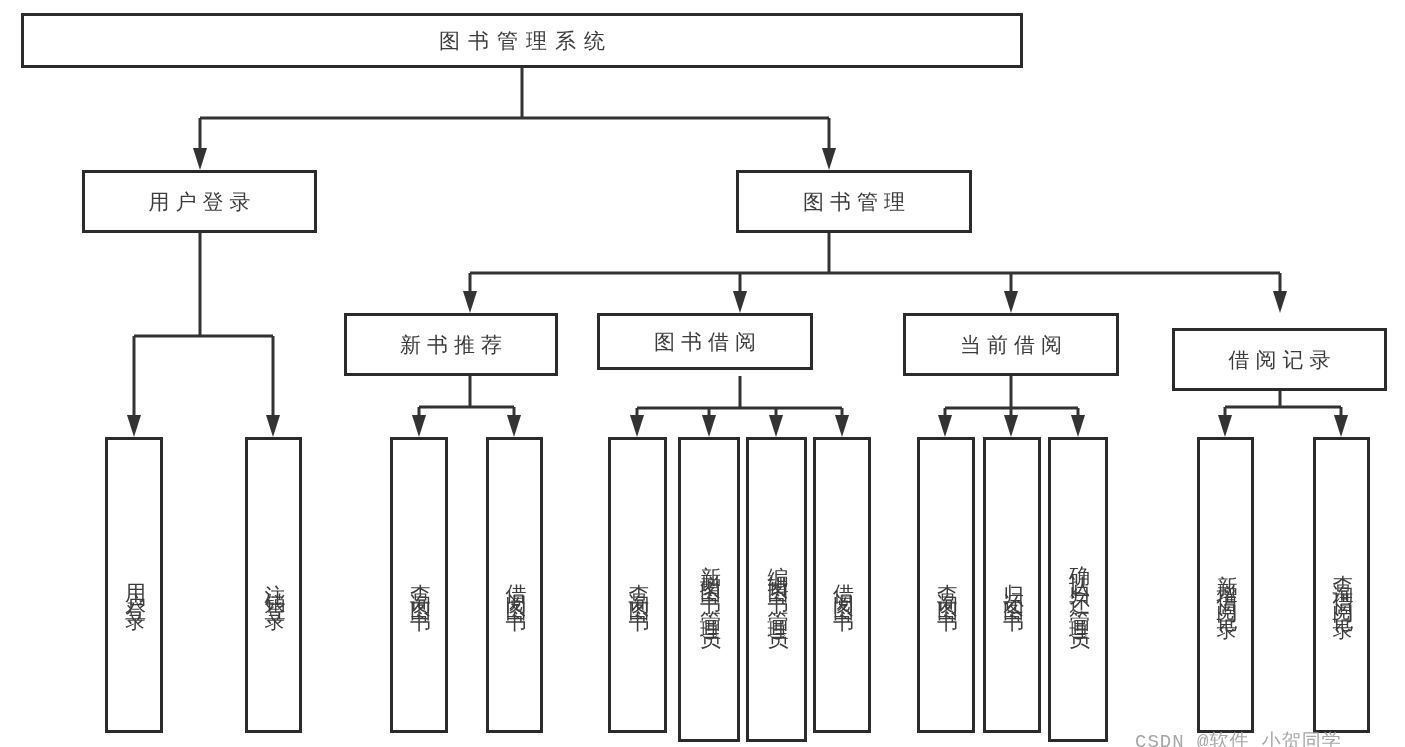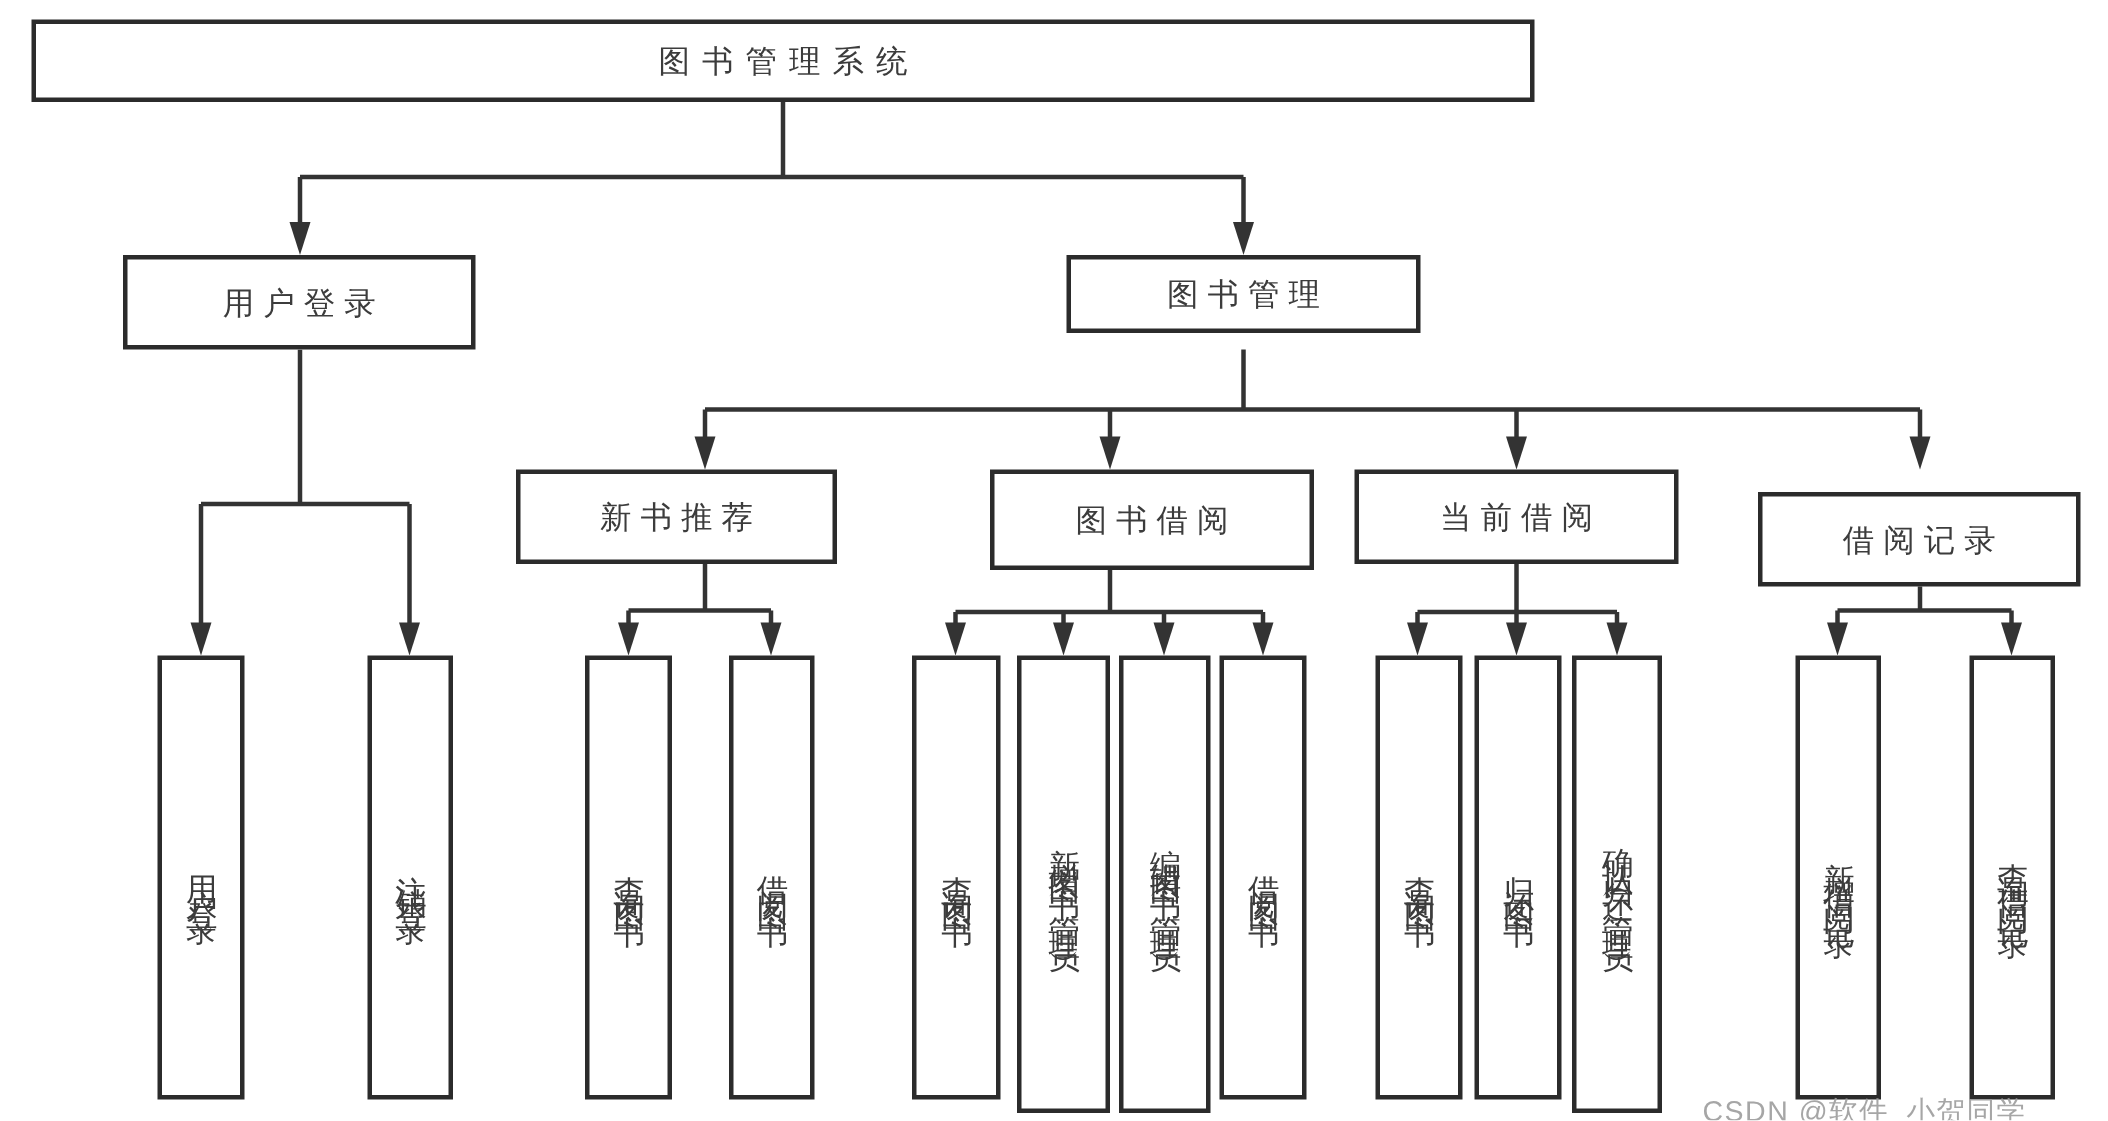--- a/index.html
+++ b/index.html
@@ -1,21 +1,21 @@
 <!DOCTYPE html>
 <html><head>
 <meta charset="utf-8">
 <style>
   html,body{margin:0;padding:0;background:#fff;}
   #canvas{
     position:relative;
     width:1405px;height:747px;
     background:#ffffff;
     overflow:hidden;
-    font-family:Liberation Sans, sans-serif;
+    font-family:Liberation Mono, monospace;
   }
   #wires{position:absolute;left:0;top:0;z-index:1;}
   .box{
     position:absolute;
     background:#ffffff;
     border:3px solid #2b2b2b;
     box-sizing:border-box;
     display:flex;
     align-items:center;
     justify-content:center;
@@ -121,28 +121,28 @@
     </g>
   </svg>
 
   <div class="box title" style="left:21px;top:13px;width:1002px;height:55px">
     <span class="hlabel">图书管理系统</span>
   </div>
 
   <div class="box" style="left:82px;top:170px;width:235px;height:63px">
     <span class="hlabel">用户登录</span>
   </div>
-  <div class="box" style="left:711px;top:170px;width:236px;height:52px">
+  <div class="box" style="left:736px;top:170px;width:236px;height:63px">
     <span class="hlabel">图书管理</span>
   </div>
 
   <div class="box" style="left:344px;top:313px;width:214px;height:63px">
     <span class="hlabel">新书推荐</span>
   </div>
-  <div class="box" style="left:660px;top:313px;width:216px;height:67px">
+  <div class="box" style="left:597px;top:313px;width:216px;height:57px">
     <span class="hlabel">图书借阅</span>
   </div>
   <div class="box" style="left:903px;top:313px;width:216px;height:63px">
     <span class="hlabel">当前借阅</span>
   </div>
   <div class="box" style="left:1172px;top:328px;width:215px;height:63px">
     <span class="hlabel">借阅记录</span>
   </div>
 
   <div class="box" style="left:105px;top:437px;width:58px;height:296px">

